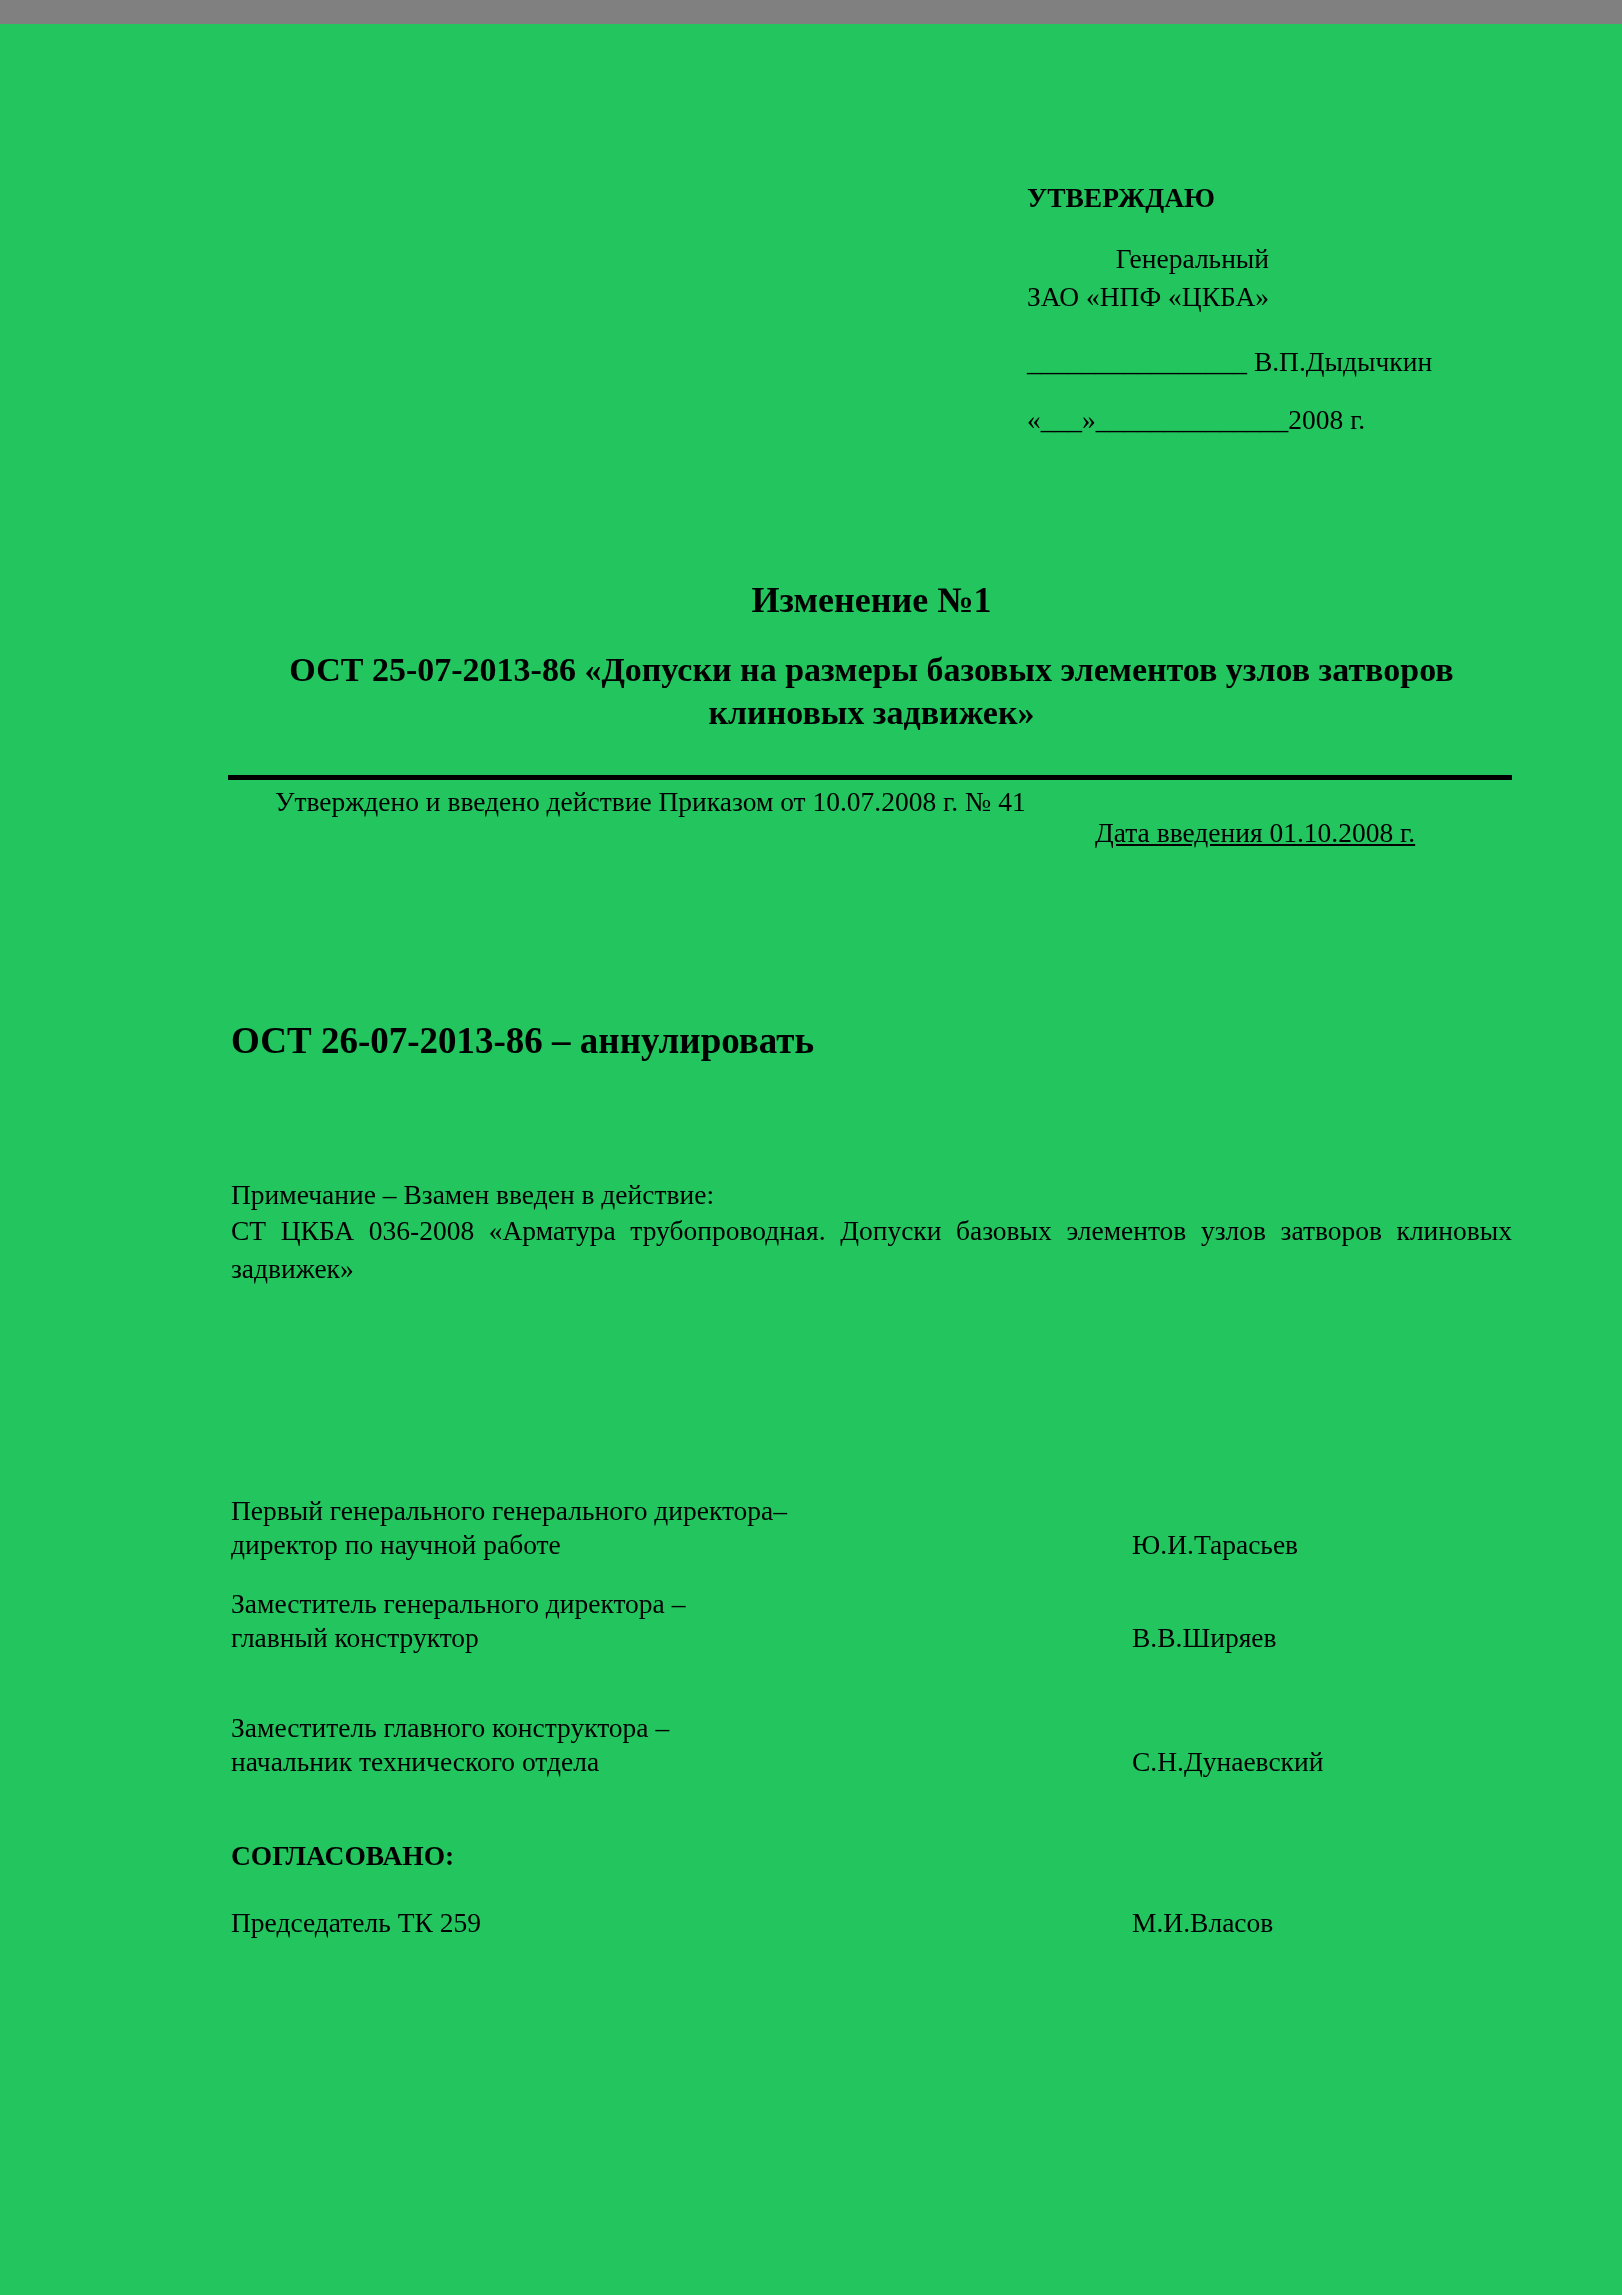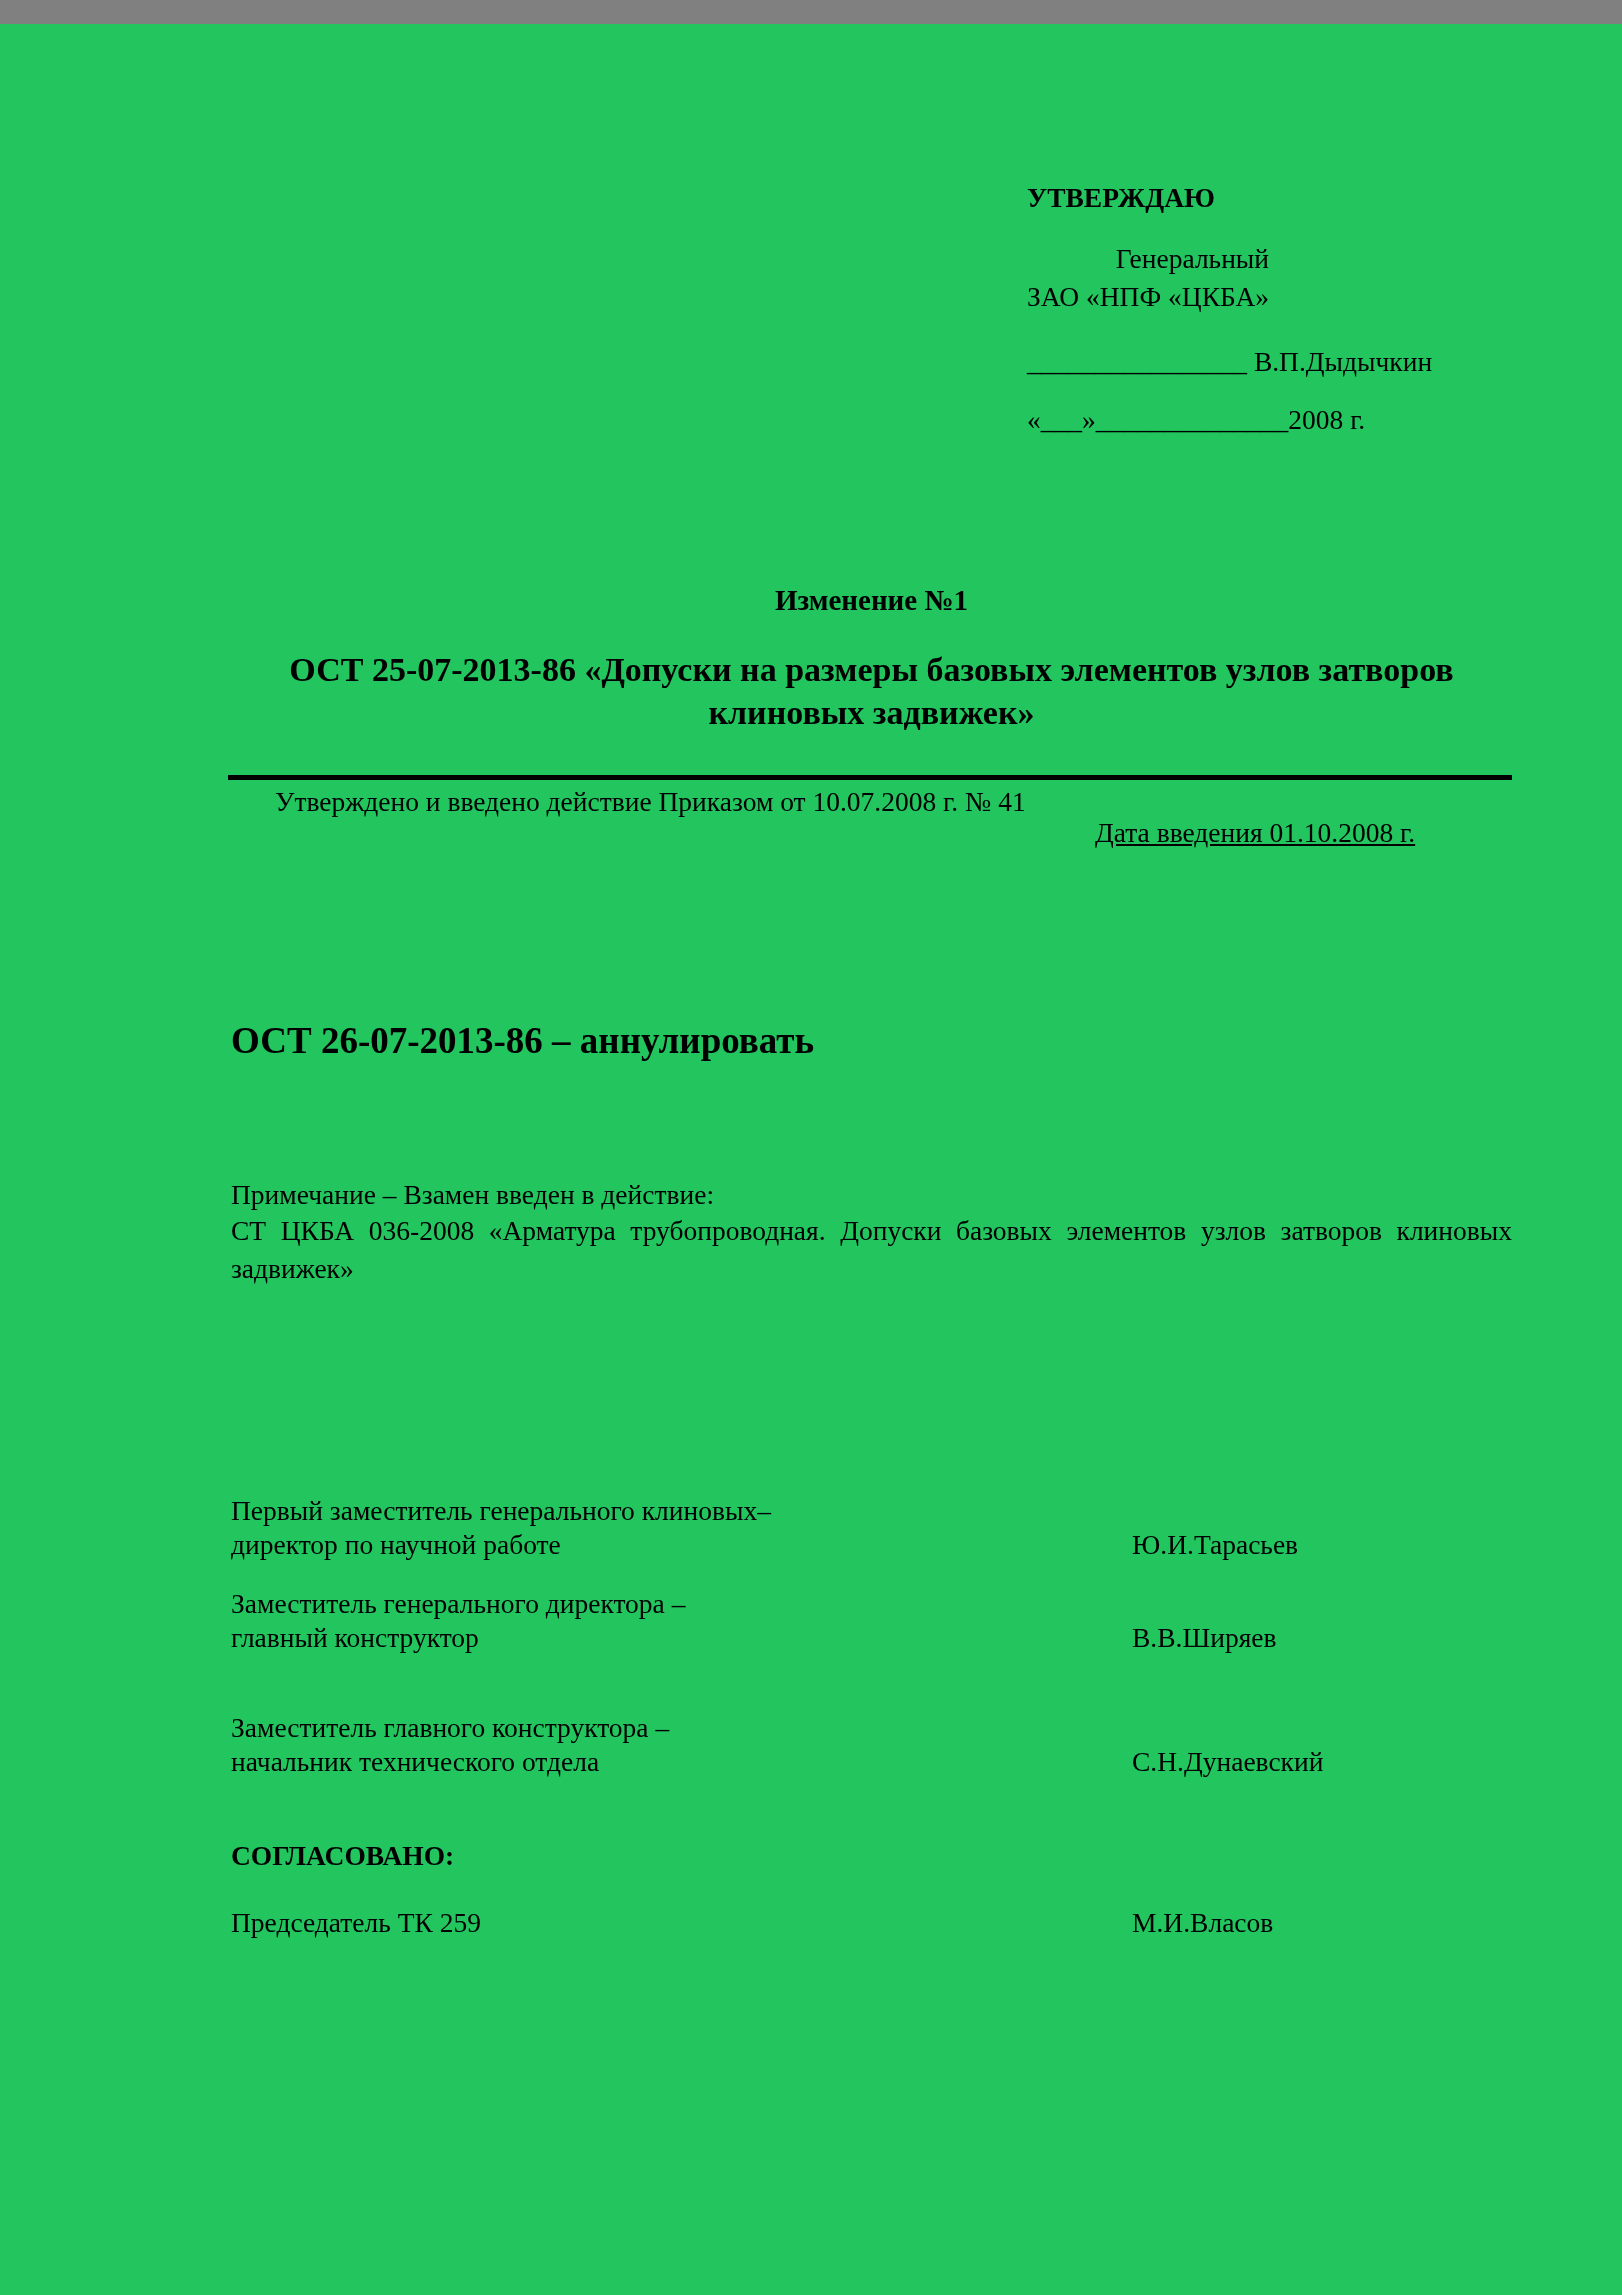--- a/index.html
+++ b/index.html
@@ -42,21 +42,21 @@
     line-height: 38px;
     white-space: nowrap;
   }
 
   
   .change-title {
     left: 231px; top: 557px;
     width: 1281px;
     text-align: center;
     font-weight: bold;
-    font-size: 29px;
+    font-size: 36px;
     line-height: 39px;
   }
   .doc-title {
     left: 231px; top: 624px;
     width: 1281px;
     text-align: center;
     font-weight: bold;
     font-size: 34px;
     line-height: 43px;
   }
@@ -140,21 +140,21 @@
   <div class="abs rule"></div>
   <div class="abs approved-line">Утверждено и введено действие Приказом от 10.07.2008 г. № 41</div>
   <div class="abs effective-date">Дата введения 01.10.2008 г.</div>
 
   <div class="abs annul-statement">ОСТ 26-07-2013-86 – аннулировать</div>
 
   <div class="abs note-intro">Примечание – Взамен введен в действие:</div>
   <div class="abs note-body">СТ ЦКБА 036-2008 «Арматура трубопроводная. Допуски базовых элементов узлов затворов клиновых задвижек»</div>
 
   <div class="abs sig-pos sig1">
-    <span>Первый заместитель генерального клиновых–</span>
+    <span>Первый генерального генерального директора–</span>
     <span>директор по научной работе</span>
   </div>
   <div class="abs sig-name sig1-name">Ю.И.Тарасьев</div>
 
   <div class="abs sig-pos sig2">
     <span>Заместитель генерального директора –</span>
     <span>главный конструктор</span>
   </div>
   <div class="abs sig-name sig2-name">В.В.Ширяев</div>
 

